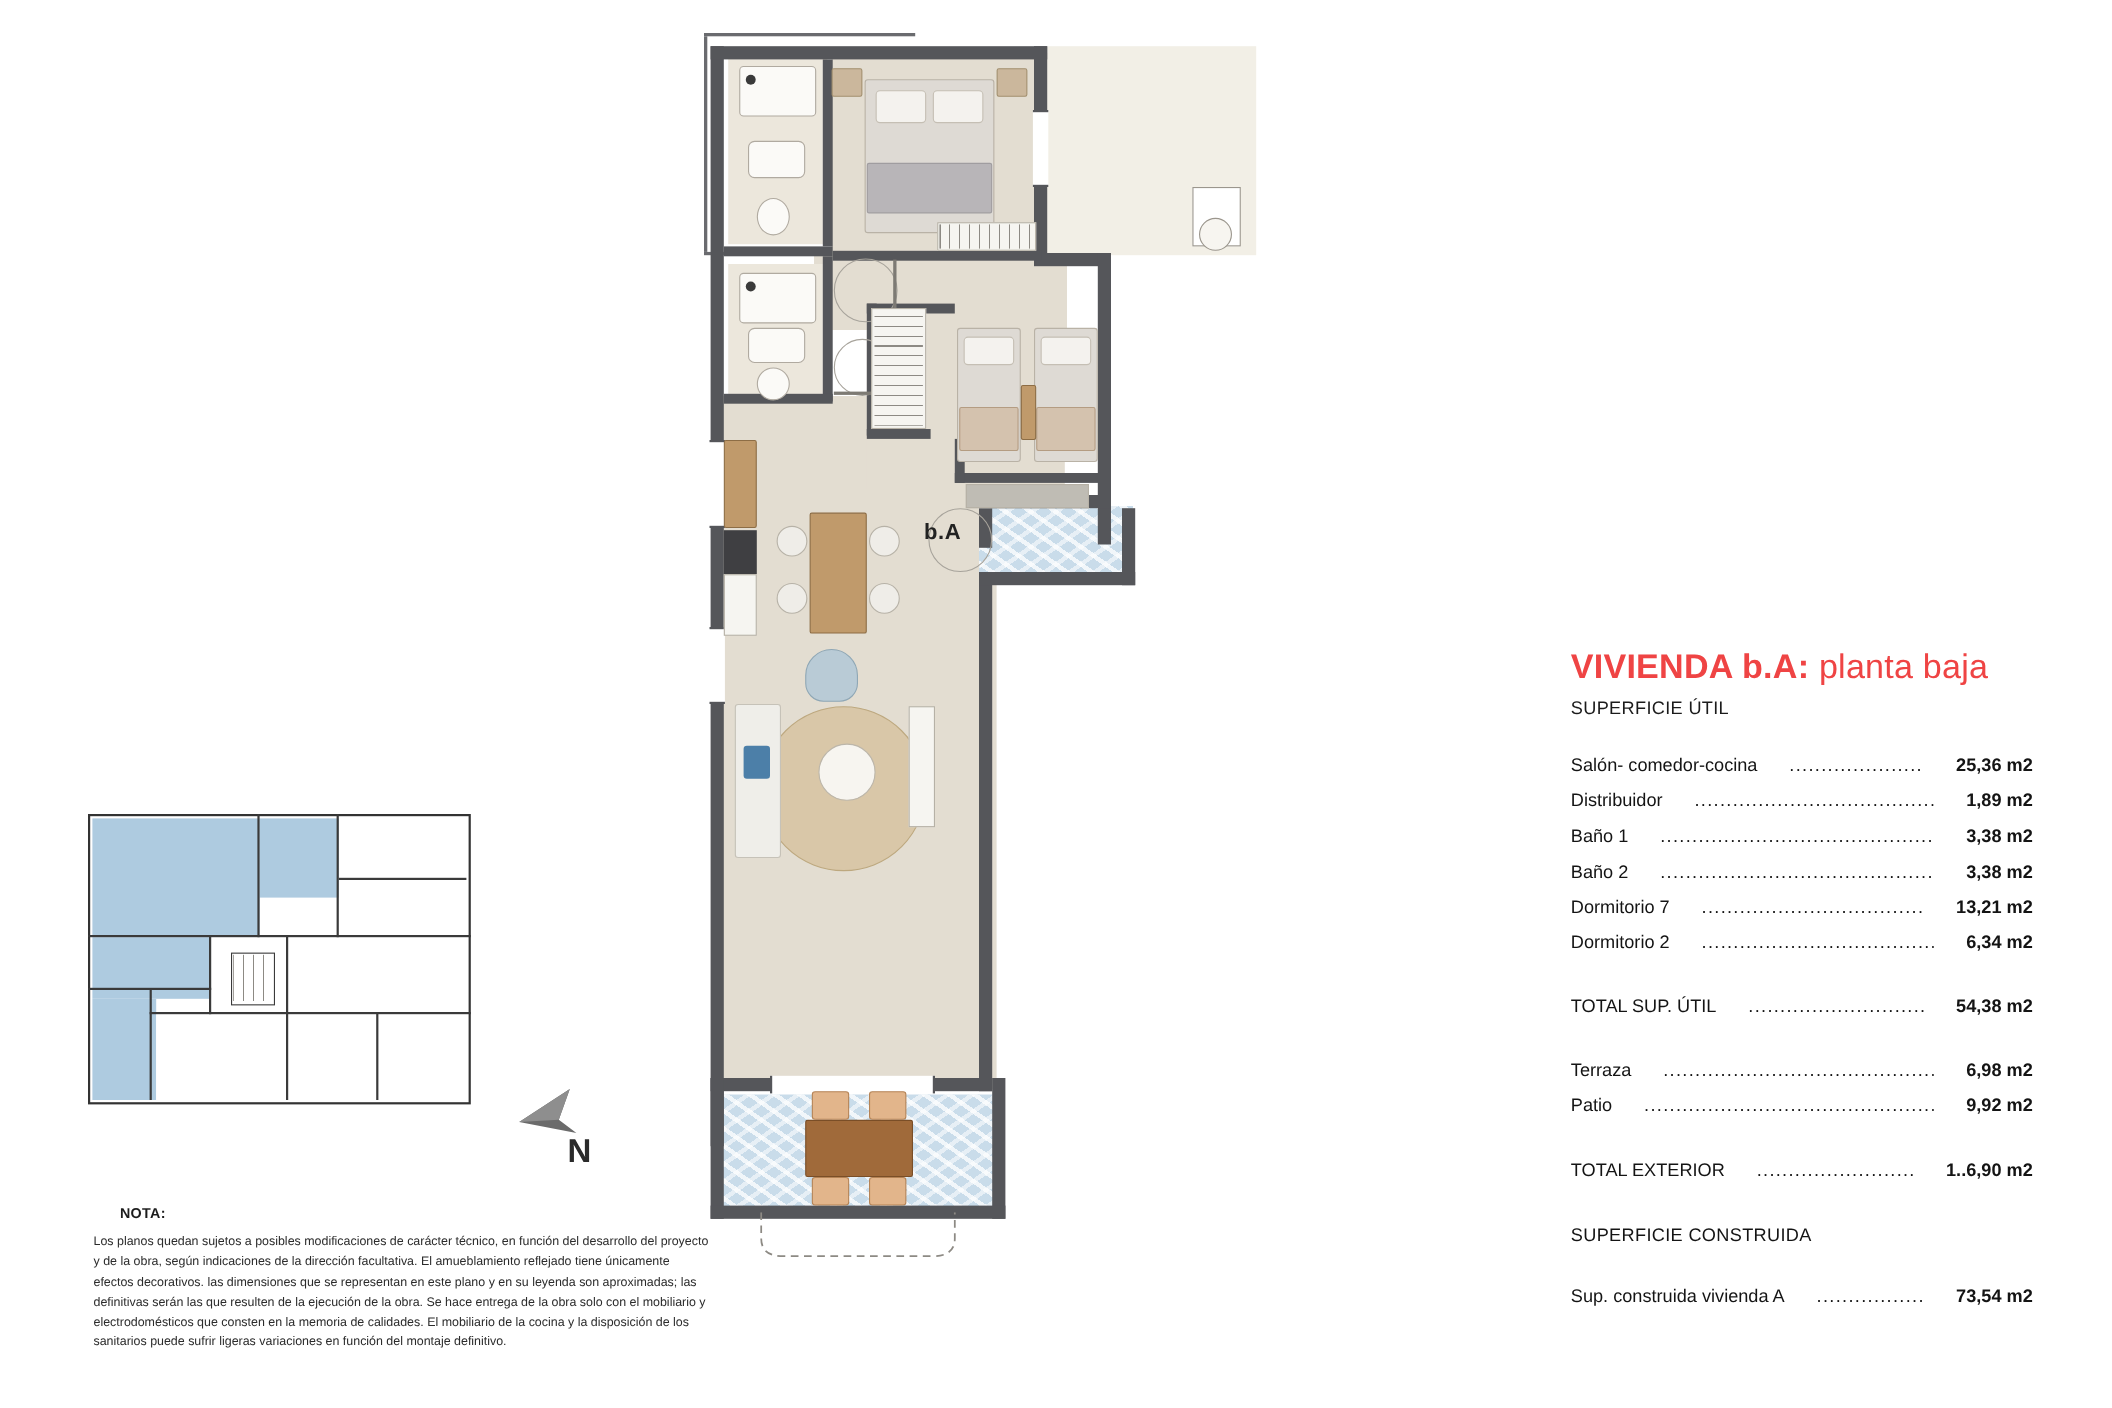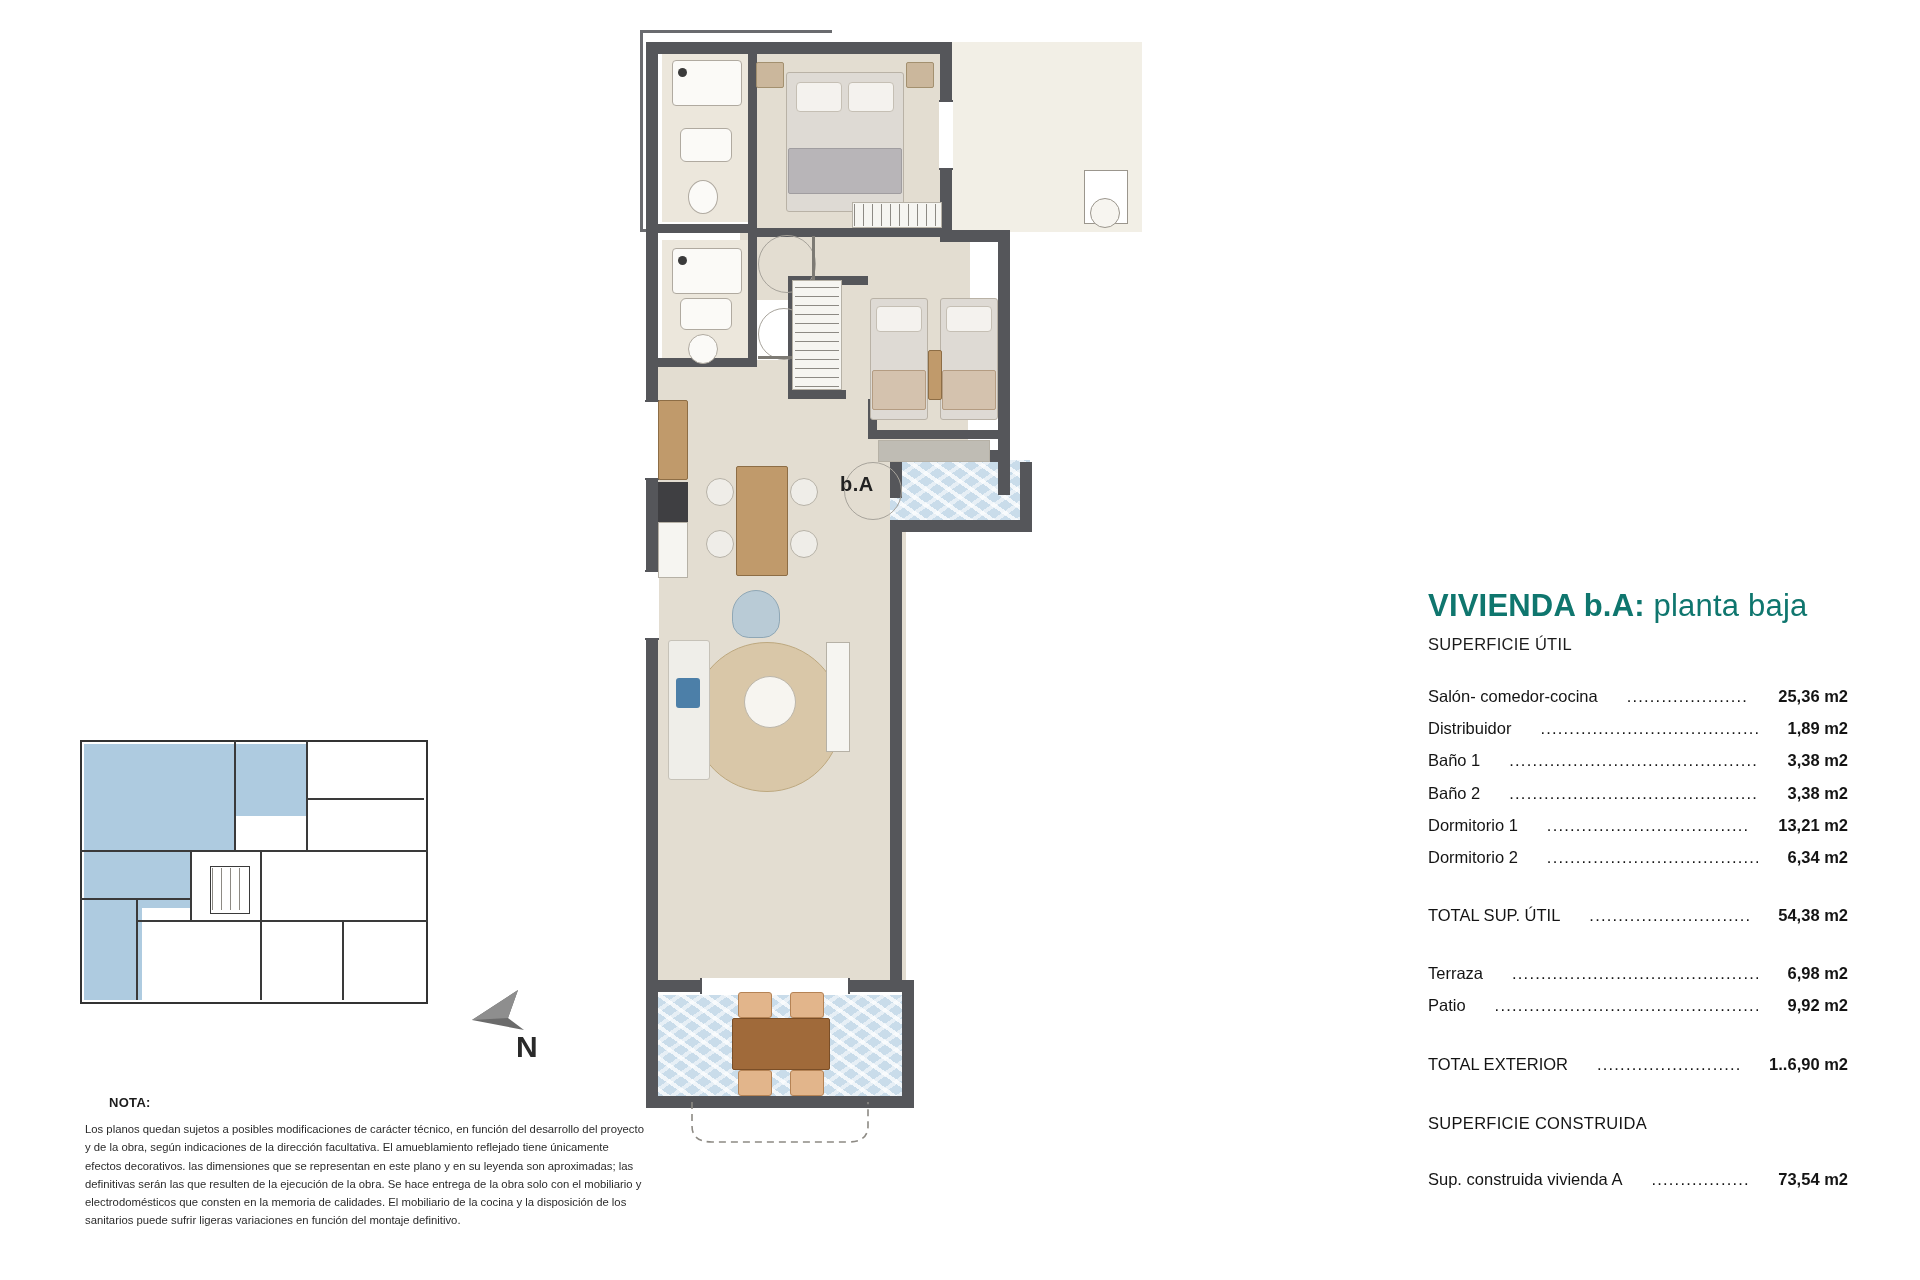--- a/index.html
+++ b/index.html
@@ -213,21 +213,21 @@
   #legend {
     position: absolute;
     left: 1428px;
     top: 588px;
     width: 420px;
   }
   #legend h1 {
     margin: 0;
     font-size: 31px;
     font-weight: normal;
-    color: #0f766e;
+    color: #ef4444;
     letter-spacing: 0.2px;
   }
   #legend h1 .bold { font-weight: bold; }
   #legend h2 {
     margin: 11px 0 0 0;
     font-size: 16.5px;
     font-weight: normal;
     color: #1b1b1b;
     letter-spacing: 0.3px;
   }
@@ -455,21 +455,21 @@
       <span class="nm">Baño 1</span>
       <span class="dots">.....................................................................</span>
       <span class="val">3,38 m2</span>
     </div>
     <div class="area-row">
       <span class="nm">Baño 2</span>
       <span class="dots">.....................................................................</span>
       <span class="val">3,38 m2</span>
     </div>
     <div class="area-row">
-      <span class="nm">Dormitorio 1</span>
+      <span class="nm">Dormitorio 7</span>
       <span class="dots">.....................................................................</span>
       <span class="val">13,21 m2</span>
     </div>
     <div class="area-row">
       <span class="nm">Dormitorio 2</span>
       <span class="dots">.....................................................................</span>
       <span class="val">6,34 m2</span>
     </div>
 
     <div class="spacer-md"></div>

